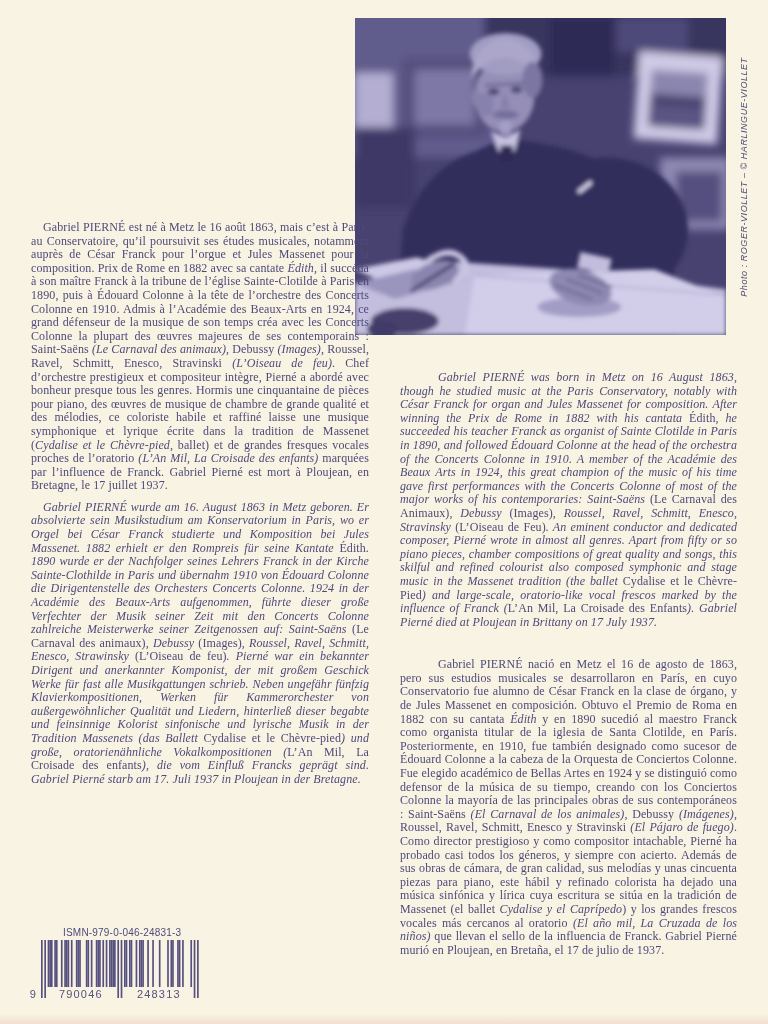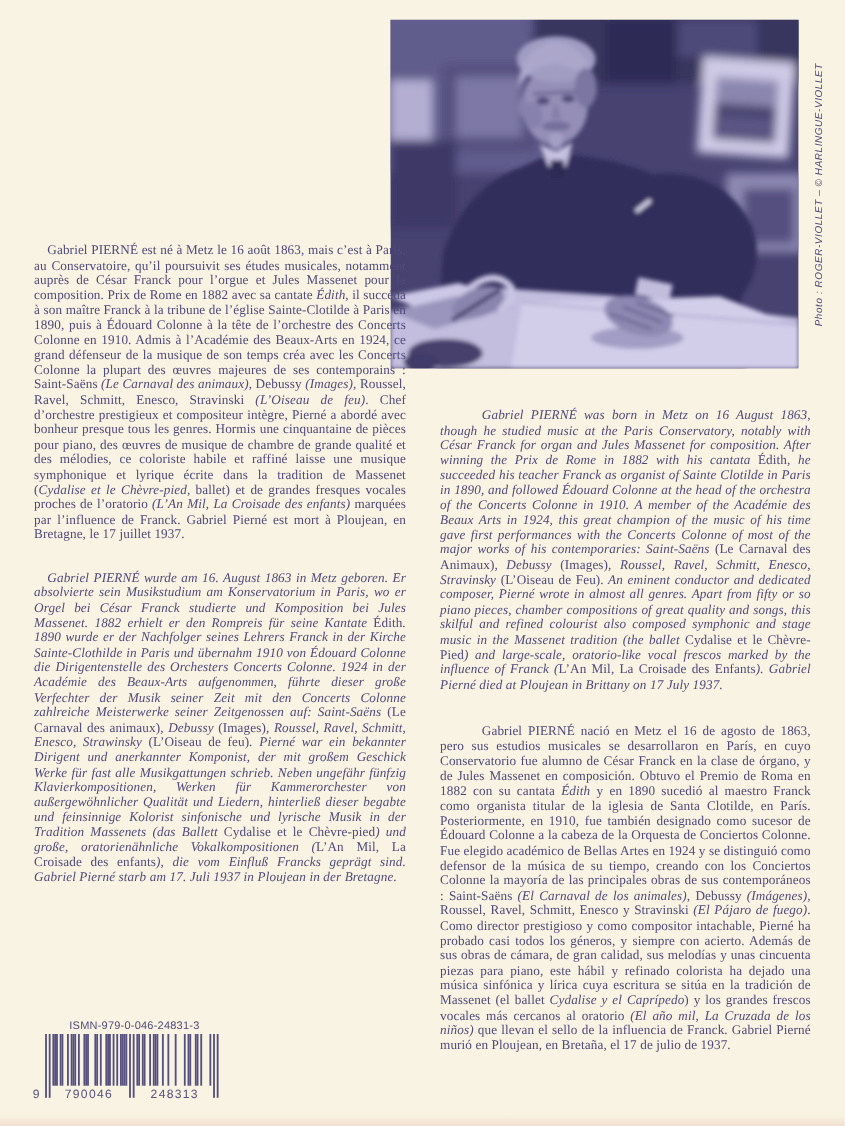--- a/index.html
+++ b/index.html
@@ -26,21 +26,21 @@
   }
   .col{position:absolute;}
   .col-left{left:31px;top:221px;width:338px;}
   .col-right{left:400px;top:347px;width:337px;margin-top:24px;}
   .col p{
     margin:0;font-size:12px;line-height:13.6px;
     text-align:justify;letter-spacing:.1px;
   }
   .col-left p{text-indent:12px;}
   .col-right p{text-indent:38px;}
-  .col-left p + p{margin-top:26px;}
+  .col-left p + p{margin-top:8px;}
   .col-right p + p{margin-top:29px;}
   .base-roman{font-style:normal;}
   .base-roman .em{font-style:italic;}
   .base-italic{font-style:italic;}
   .base-italic .em{font-style:normal;}
   .barcode{position:absolute;left:30px;top:927px;width:185px;}
   .barcode .ismn{
     font:10px "Liberation Sans", sans-serif;
     letter-spacing:.2px;margin:0 0 2px 1px;color:var(--ink,#4f4a7a);padding-left:32px;
   }

